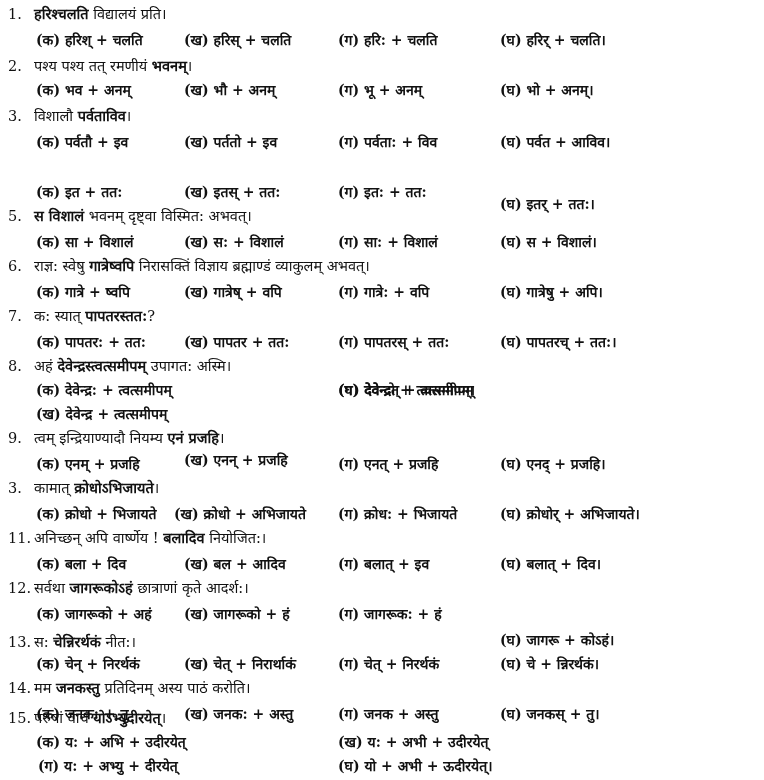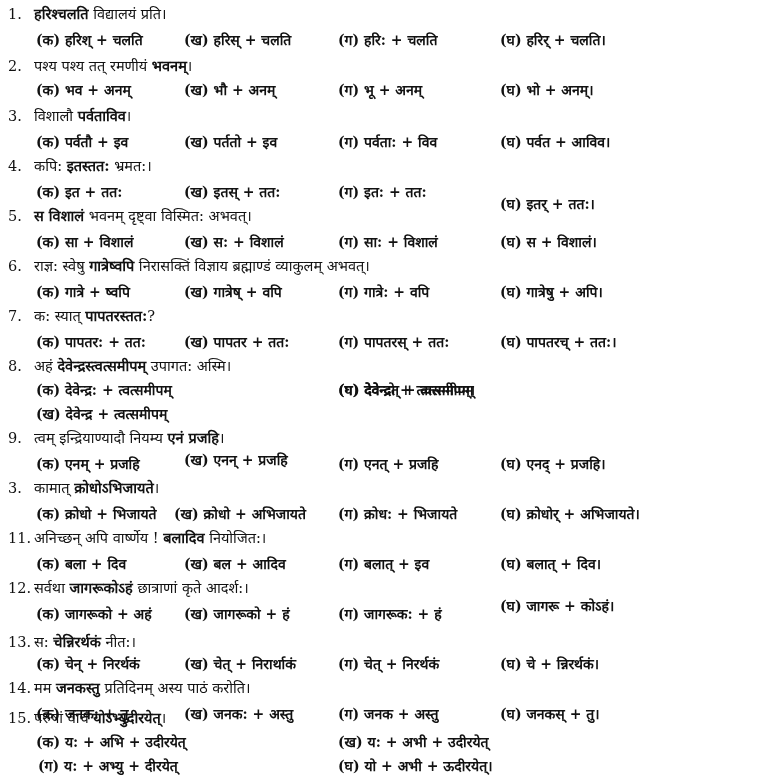--- a/index.html
+++ b/index.html
@@ -37,21 +37,20 @@
   <div class="opt" style="top:80px;left:184px"><span>(ख)</span> <span>भौ + अनम्</span></div>
   <div class="opt" style="top:80px;left:338px"><span>(ग)</span> <span>भू + अनम्</span></div>
   <div class="opt" style="top:80px;left:500px"><span>(घ)</span> <span>भो + अनम्।</span></div>
 
   <div class="q" style="top:106px"><span class="num">3.</span><span>विशालौ </span><b>पर्वताविव</b><span>।</span></div>
   <div class="opt" style="top:132px;left:36px"><span>(क)</span> <span>पर्वतौ + इव</span></div>
   <div class="opt" style="top:132px;left:184px"><span>(ख)</span> <span>पर्ततो + इव</span></div>
   <div class="opt" style="top:132px;left:338px"><span>(ग)</span> <span>पर्वता: + विव</span></div>
   <div class="opt" style="top:132px;left:500px"><span>(घ)</span> <span>पर्वत + आविव।</span></div>
 
-  <div class="q" style="top:156px"><span class="num">4.</span><span>कपि: </span><b>इतस्तत:</b><span> भ्रमत:।</span></div>
   <div class="opt" style="top:182px;left:36px"><span>(क)</span> <span>इत + तत:</span></div>
   <div class="opt" style="top:182px;left:184px"><span>(ख)</span> <span>इतस् + तत:</span></div>
   <div class="opt" style="top:182px;left:338px"><span>(ग)</span> <span>इत: + तत:</span></div>
   <div class="opt" style="top:194px;left:500px"><span>(घ)</span> <span>इतर् + तत:।</span></div>
 
   <div class="q" style="top:206px"><span class="num">5.</span><span></span><b>स विशालं</b><span> भवनम् दृष्ट्वा विस्मित: अभवत्।</span></div>
   <div class="opt" style="top:232px;left:36px"><span>(क)</span> <span>सा + विशालं</span></div>
   <div class="opt" style="top:232px;left:184px"><span>(ख)</span> <span>स: + विशालं</span></div>
   <div class="opt" style="top:232px;left:338px"><span>(ग)</span> <span>सा: + विशालं</span></div>
   <div class="opt" style="top:232px;left:500px"><span>(घ)</span> <span>स + विशालं।</span></div>
@@ -89,21 +88,21 @@
   <div class="q" style="top:528px"><span class="num">11.</span><span>अनिच्छन् अपि वार्ष्णेय ! </span><b>बलादिव</b><span> नियोजित:।</span></div>
   <div class="opt" style="top:554px;left:36px"><span>(क)</span> <span>बला + दिव</span></div>
   <div class="opt" style="top:554px;left:184px"><span>(ख)</span> <span>बल + आदिव</span></div>
   <div class="opt" style="top:554px;left:338px"><span>(ग)</span> <span>बलात् + इव</span></div>
   <div class="opt" style="top:554px;left:500px"><span>(घ)</span> <span>बलात् + दिव।</span></div>
 
   <div class="q" style="top:578px"><span class="num">12.</span><span>सर्वथा </span><b>जागरूकोऽहं</b><span> छात्राणां कृते आदर्श:।</span></div>
   <div class="opt" style="top:604px;left:36px"><span>(क)</span> <span>जागरूको + अहं</span></div>
   <div class="opt" style="top:604px;left:184px"><span>(ख)</span> <span>जागरूको + हं</span></div>
   <div class="opt" style="top:604px;left:338px"><span>(ग)</span> <span>जागरूक: + हं</span></div>
-  <div class="opt" style="top:596px;left:500px"><span>(घ)</span> <span>जागरू + कोऽहं।</span></div>
+  <div class="opt" style="top:630px;left:500px"><span>(घ)</span> <span>जागरू + कोऽहं।</span></div>
 
   <div class="q" style="top:632px"><span class="num">13.</span><span>स: </span><b>चेन्निरर्थकं</b><span> नीत:।</span></div>
   <div class="opt" style="top:654px;left:36px"><span>(क)</span> <span>चेन् + निरर्थकं</span></div>
   <div class="opt" style="top:654px;left:184px"><span>(ख)</span> <span>चेत् + निरार्थाकं</span></div>
   <div class="opt" style="top:654px;left:338px"><span>(ग)</span> <span>चेत् + निरर्थकं</span></div>
   <div class="opt" style="top:654px;left:500px"><span>(घ)</span> <span>चे + न्निरर्थकं।</span></div>
 
   <div class="q" style="top:678px"><span class="num">14.</span><span>मम </span><b>जनकस्तु</b><span> प्रतिदिनम् अस्य पाठं करोति।</span></div>
   <div class="opt" style="top:704px;left:36px"><span>(क)</span> <span>जनक: + तु</span></div>
   <div class="opt" style="top:704px;left:184px"><span>(ख)</span> <span>जनक: + अस्तु</span></div>

